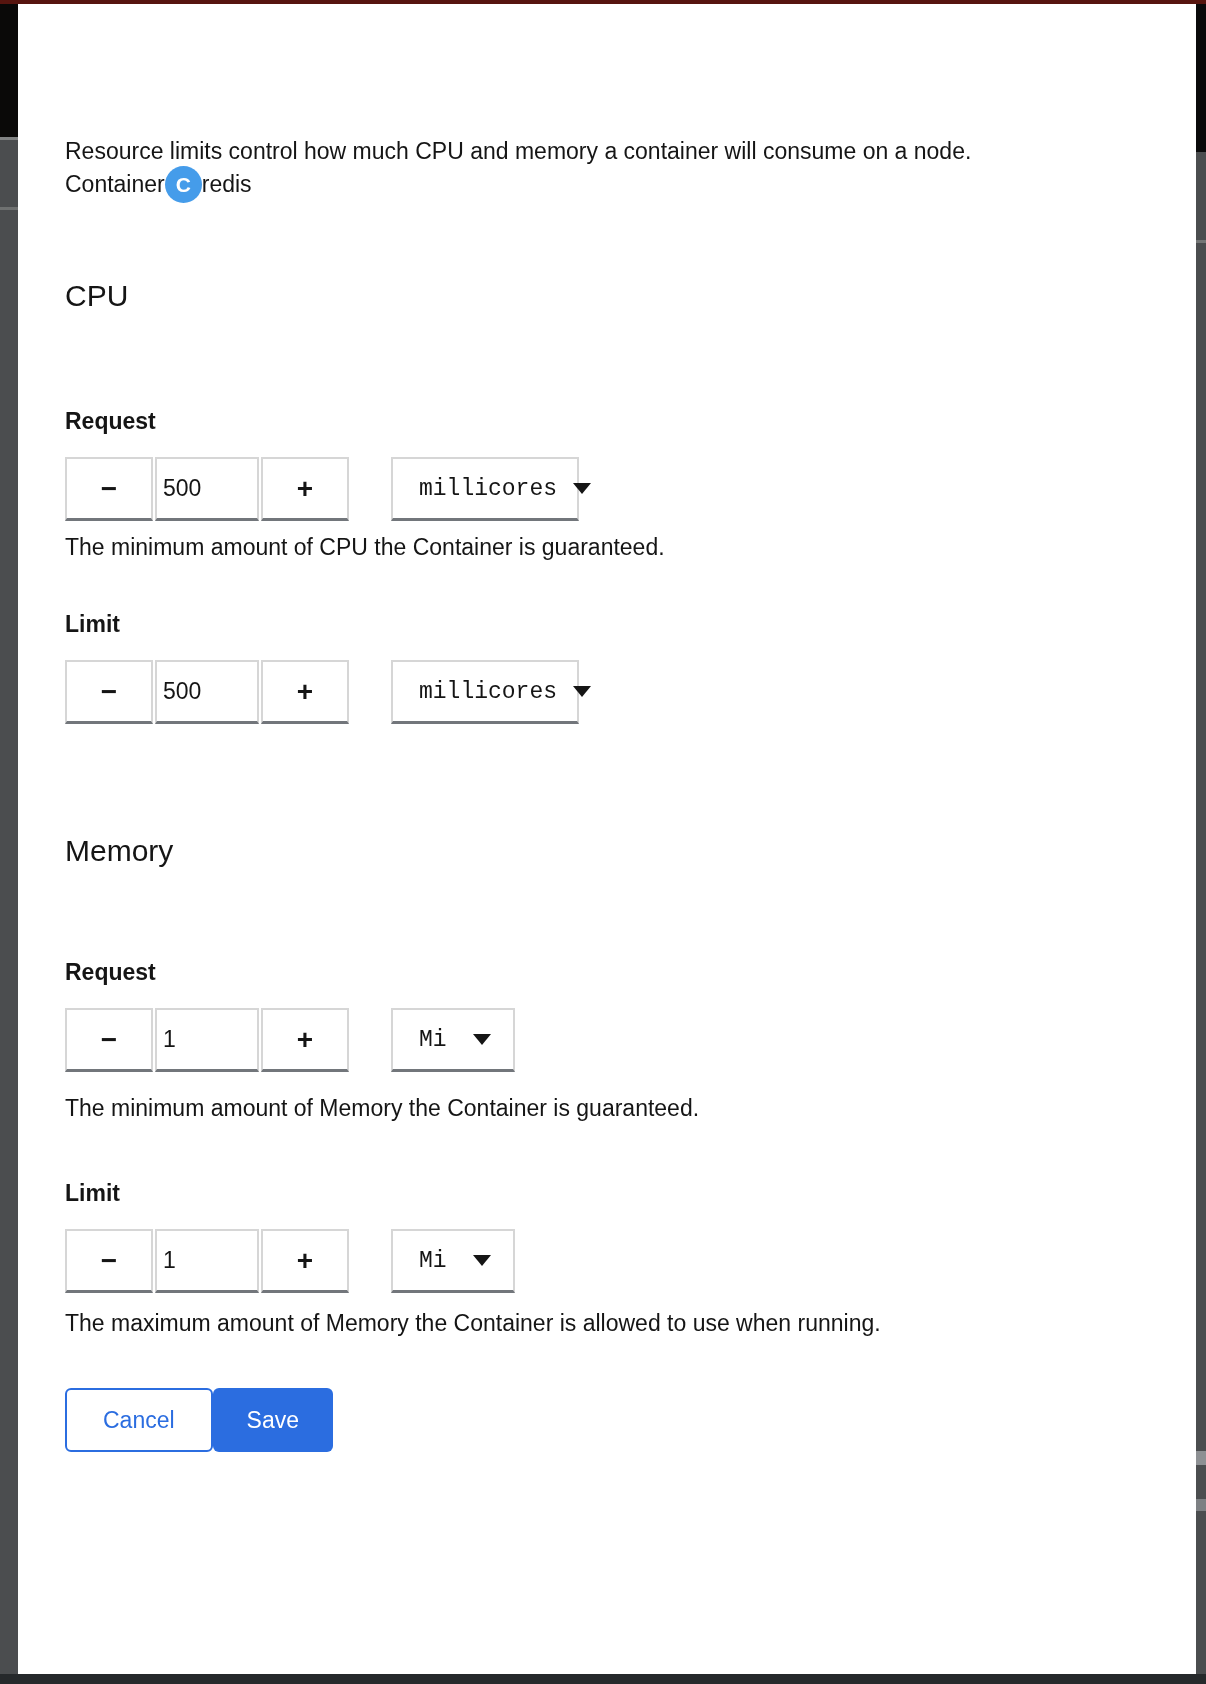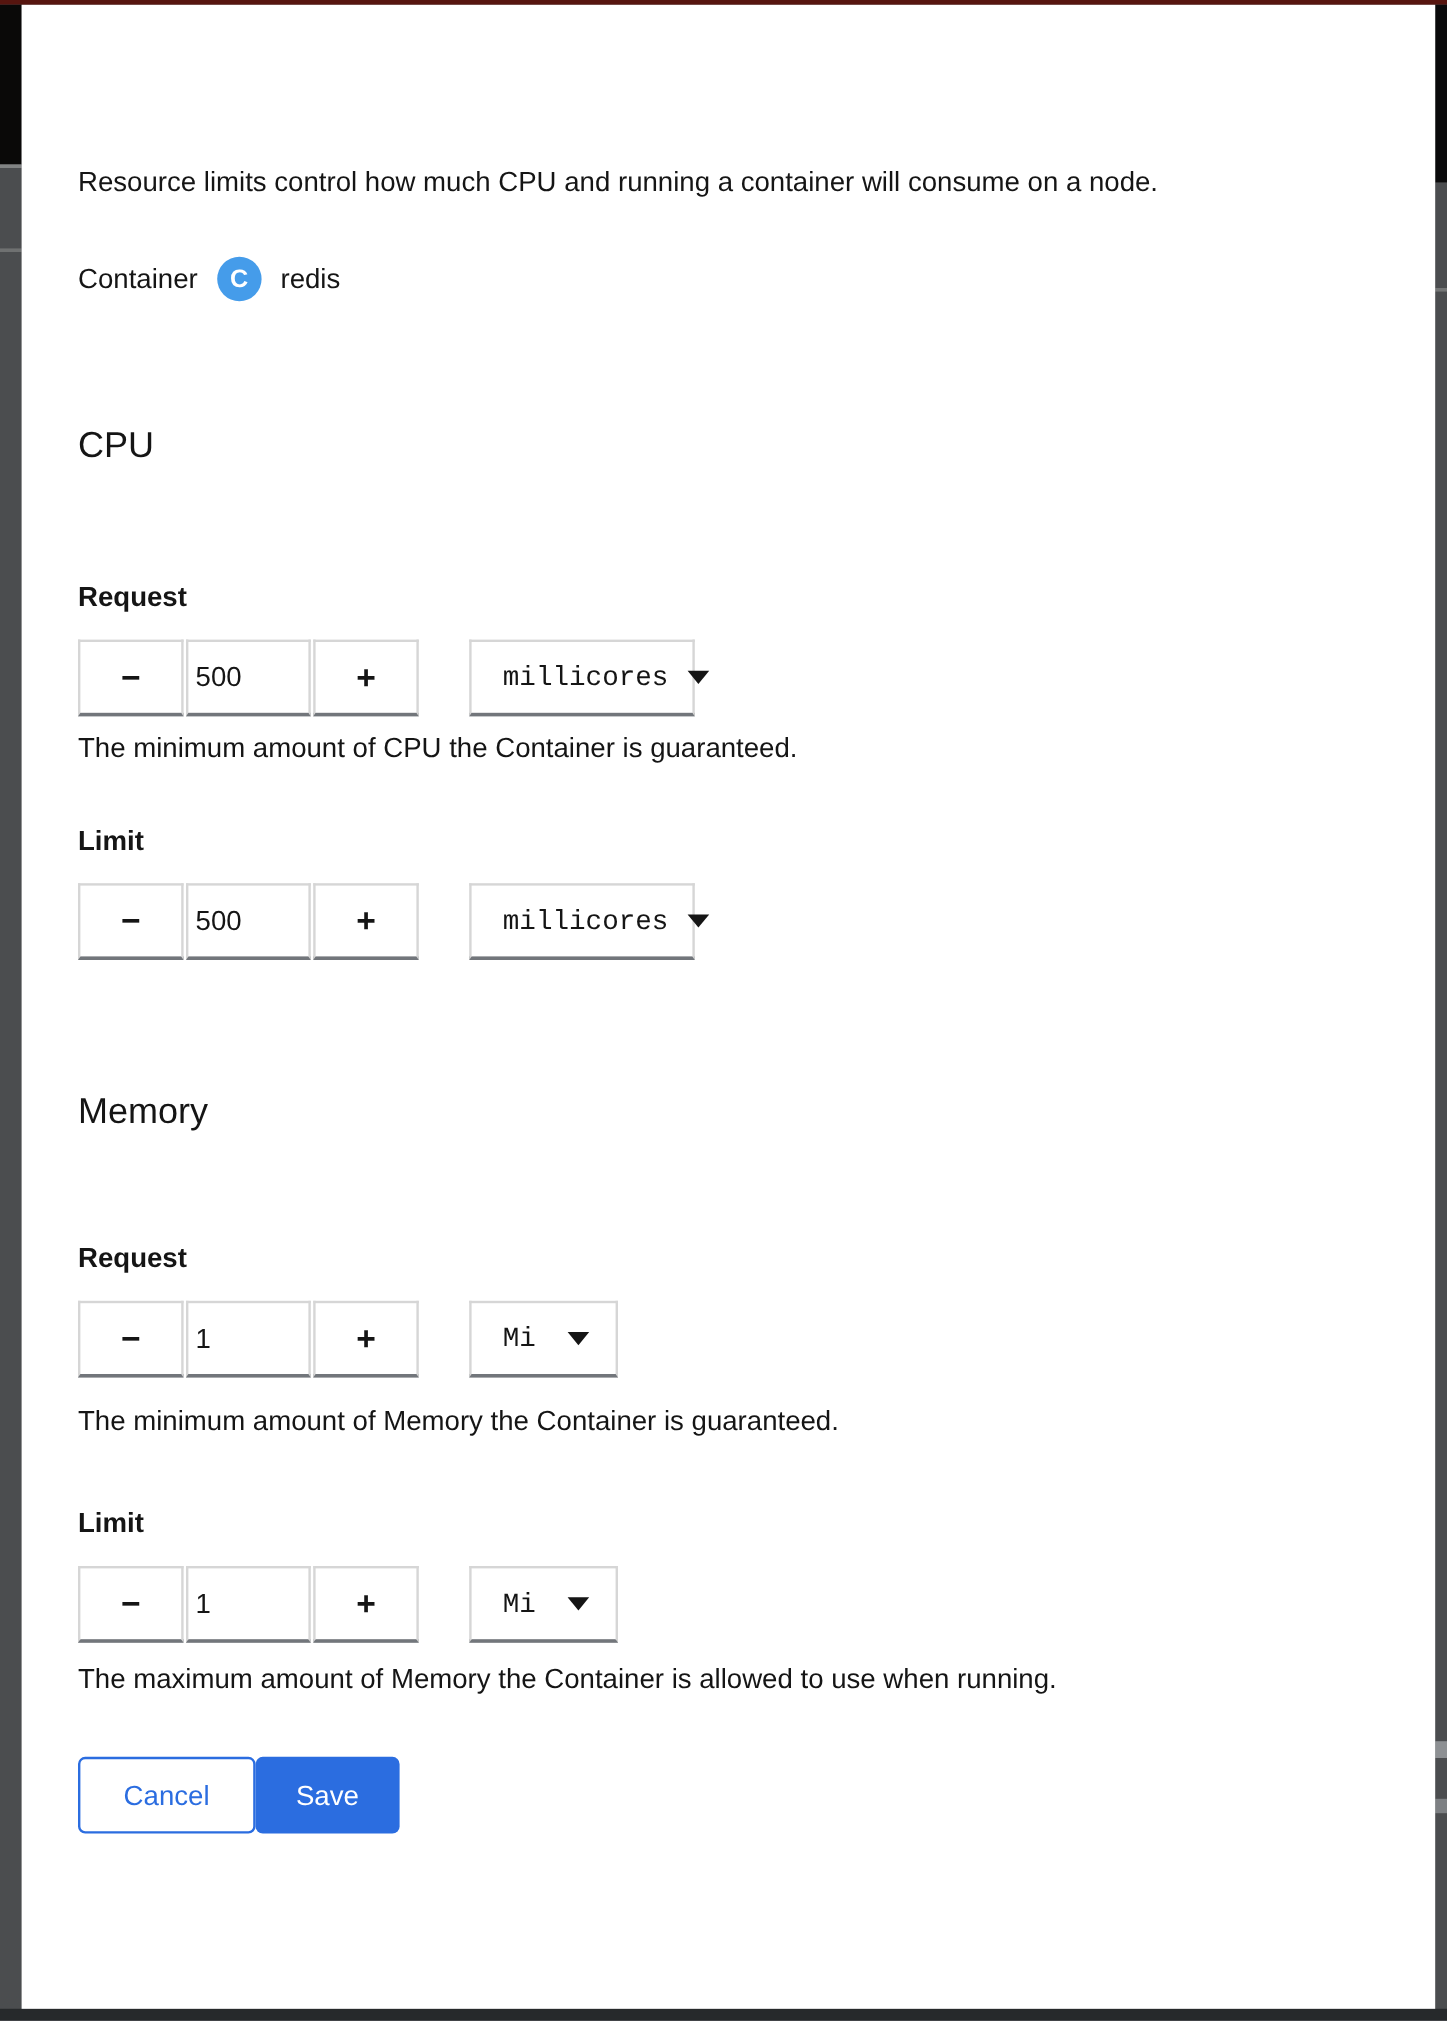--- a/index.html
+++ b/index.html
@@ -43,34 +43,34 @@
   .modal-inner{padding:70px 47px 0 47px;}
 
   .modal-title{
     margin:0;font-size:44px;line-height:46px;font-weight:600;
     letter-spacing:-0.5px;color:var(--text);
   }
   .modal-desc{
     margin-top:62px;font-size:23px;line-height:30px;color:var(--text);
   }
   .container-row{
-    margin-top:48px;display:flex;align-items:center;gap:16px;
+    display:flex;align-items:center;
     font-size:23px;color:var(--text);
   }
   .resource-badge{
     width:37px;height:37px;border-radius:50%;background:var(--badge);
     color:#fff;font-size:21px;font-weight:700;
     display:inline-flex;align-items:center;justify-content:center;
     flex:0 0 auto;
   }
 
   .section-heading{
     font-size:30px;line-height:34px;font-weight:400;color:var(--text);
   }
-  .mt-cpu{margin-top:104px;}
+  .mt-cpu{margin-top:76px;}
   .mt-mem{margin-top:110px;}
 
   .field-label{
     font-size:23px;line-height:24px;font-weight:600;color:var(--text);
   }
   .mt-96{margin-top:96px;}
   .mt-50{margin-top:50px;}
   .mt-92{margin-top:92px;}
   .mt-58{margin-top:58px;}
 
@@ -147,21 +147,21 @@
   <div class="line2"></div>
   <div class="sp3"></div>
   <div class="line3"></div>
 </div>
 <div class="edge-bottom"></div>
 
 <div class="modal">
   <div class="modal-inner">
 
 
-    <div class="modal-desc">Resource limits control how much CPU and running a container will consume on a node.</div>
+    <div class="modal-desc">Resource limits control how much CPU and memory a container will consume on a node.</div>
 
     <div class="container-row">
       <span>Container</span>
       <span class="resource-badge">C</span>
       <span>redis</span>
     </div>
 
     <div class="section-heading mt-cpu">CPU</div>
 
     <div class="field-label mt-96">Request</div>

